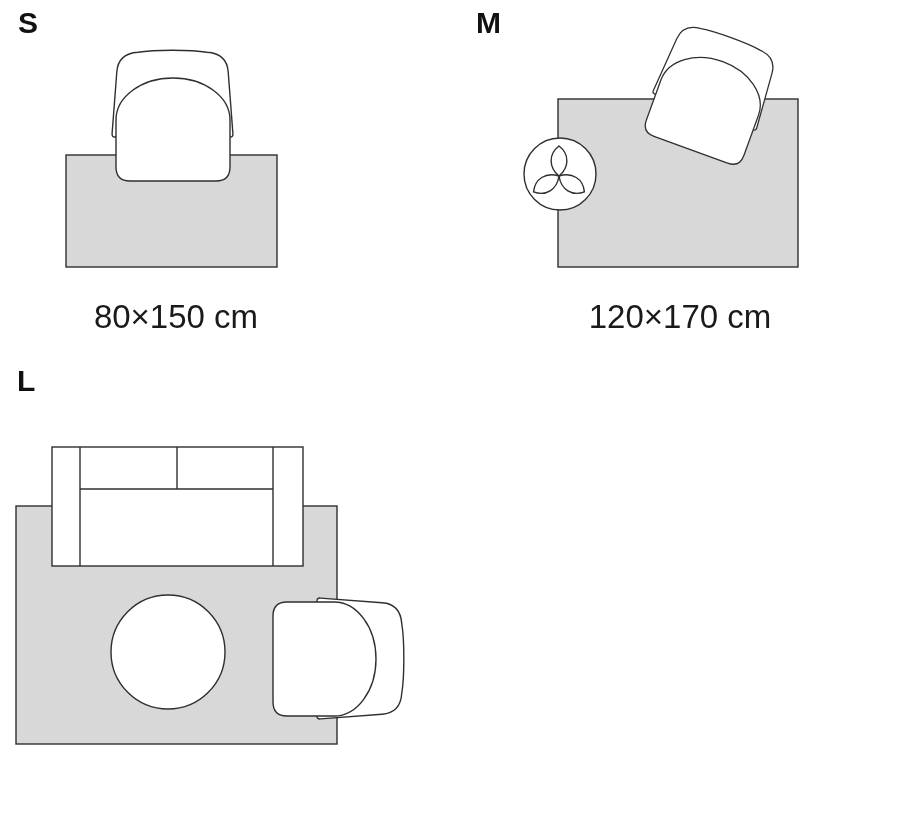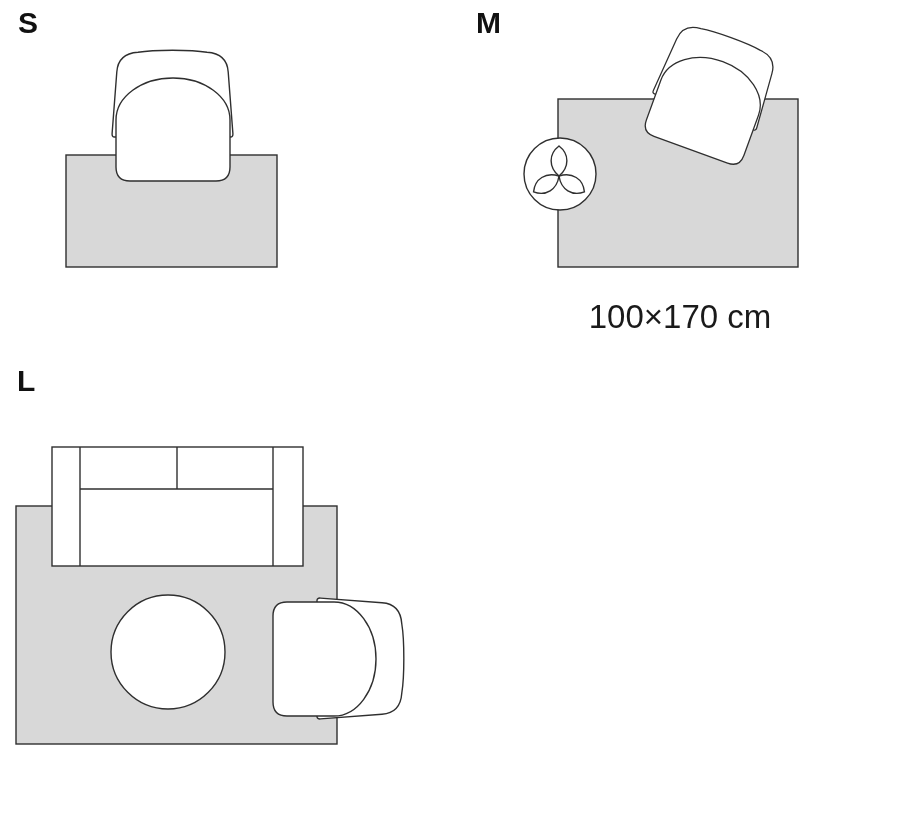--- a/index.html
+++ b/index.html
@@ -28,35 +28,36 @@
       <path id="petal" d="M 0,0 C -10.5,-9 -10.5,-22 0,-30 C 10.5,-22 10.5,-9 0,0 Z"></path>
     </defs>
   </svg>
 
   <div class="panel" style="left:0;top:0;width:450px;height:360px">
     <div class="size-label" style="left:18px;top:8px">S</div>
     <svg width="450" height="360" viewBox="0 0 450 360">
       <rect class="rug" x="66" y="155" width="211" height="112"></rect>
       <use href="#chair" transform="translate(112,48)"></use>
     </svg>
+    <div class="caption" style="left:16px;top:300px">80×150 cm</div>
   </div>
 
   <div class="panel" style="left:450px;top:0;width:450px;height:360px">
     <div class="size-label" style="left:26px;top:8px">M</div>
     <svg width="450" height="360" viewBox="450 0 450 360">
       <rect class="rug" x="558" y="99" width="240" height="168"></rect>
       <use href="#chair" transform="translate(680,17) rotate(20) scale(0.91)"></use>
       <g>
         <circle class="ln" cx="560" cy="174" r="36"></circle>
         <use href="#petal" class="st" transform="translate(559,176)"></use>
         <use href="#petal" class="st" transform="translate(559,176) rotate(122)"></use>
         <use href="#petal" class="st" transform="translate(559,176) rotate(-122)"></use>
       </g>
     </svg>
-    <div class="caption" style="left:70px;top:300px">100×170 cm</div>
+    <div class="caption" style="left:70px;top:300px">120×170 cm</div>
   </div>
 
   <div class="panel" style="left:0;top:360px;width:450px;height:480px">
     <div class="size-label" style="left:17px;top:6px">L</div>
     <svg width="450" height="480" viewBox="0 360 450 480">
       <rect class="rug" x="16" y="506" width="321" height="238"></rect>
       <g>
         <rect class="ln" x="52" y="447" width="251" height="119"></rect>
         <line class="st" x1="80" y1="447" x2="80" y2="566"></line>
         <line class="st" x1="273" y1="447" x2="273" y2="566"></line>

